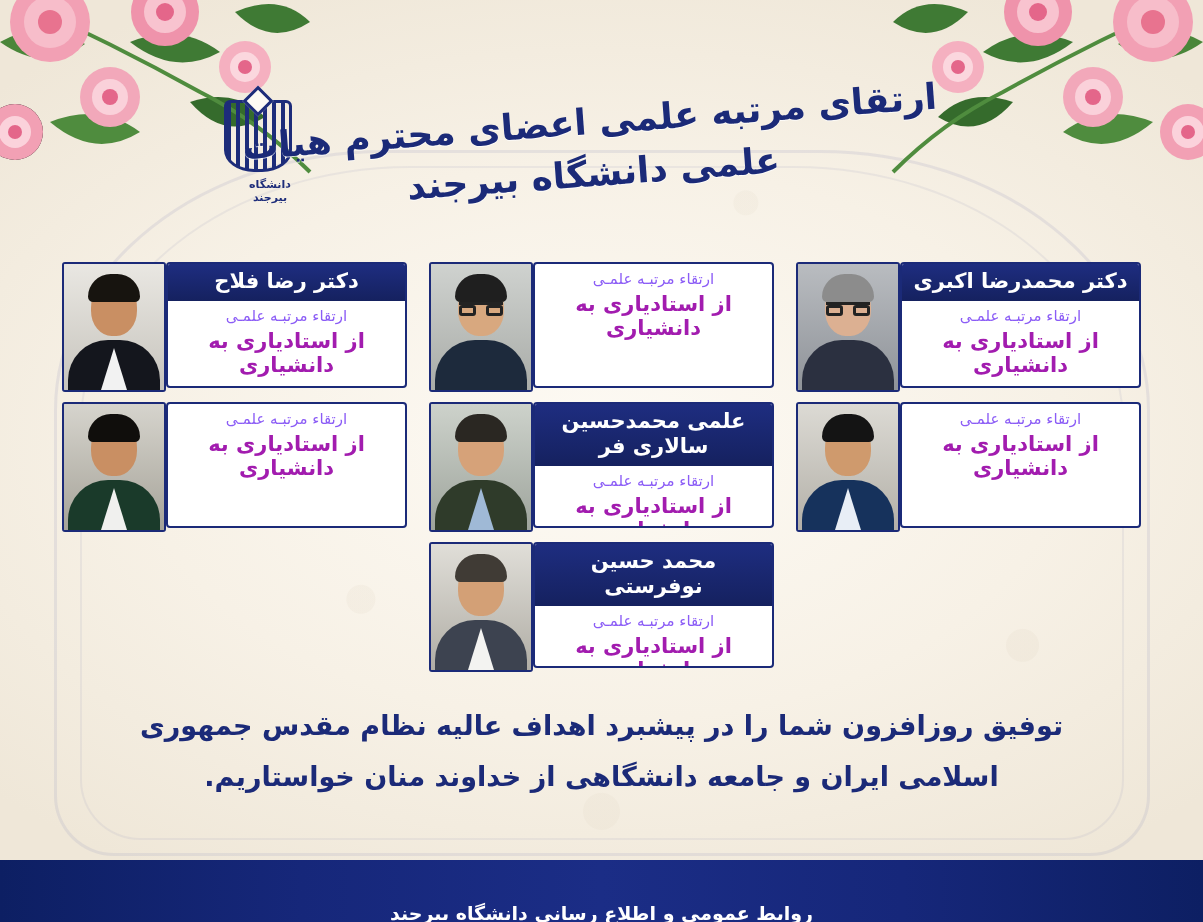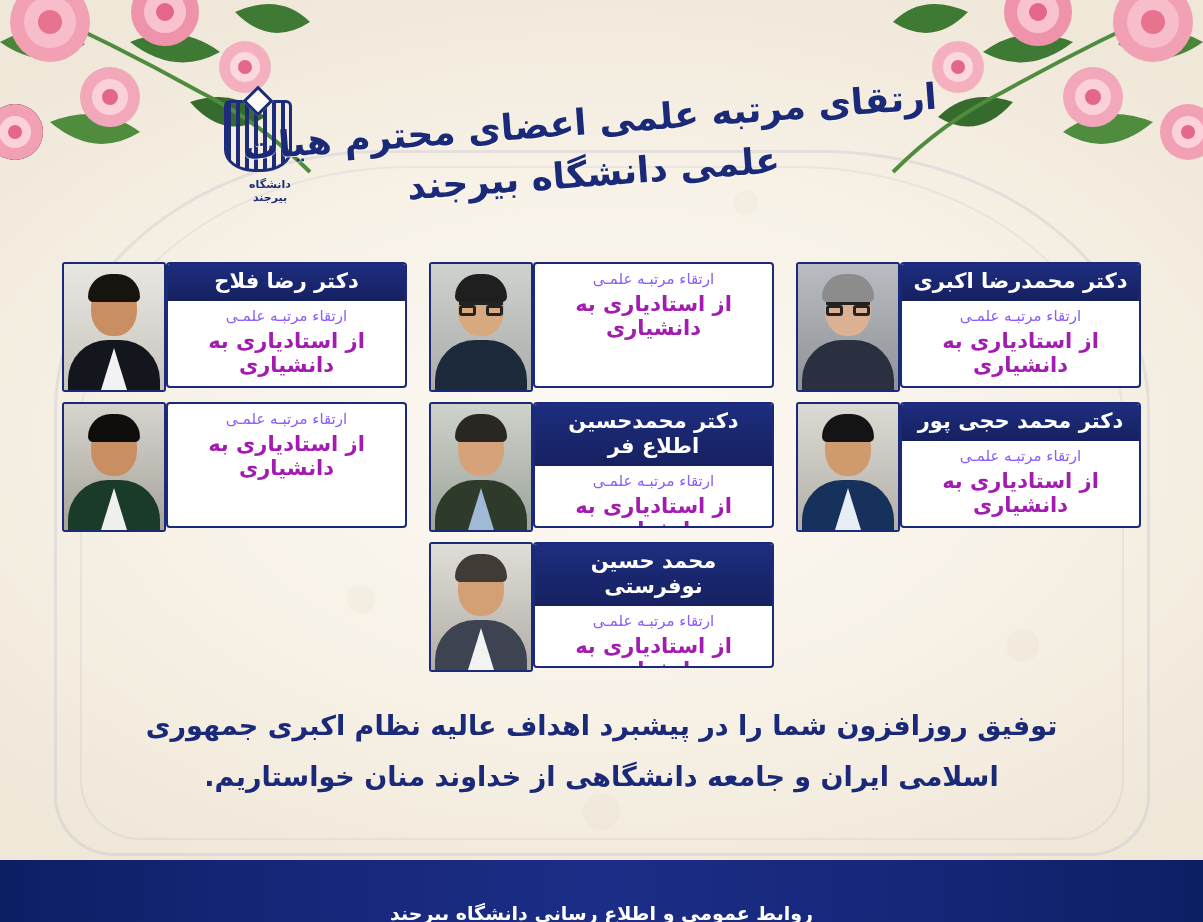--- a/index.html
+++ b/index.html
@@ -421,36 +421,35 @@
           <div class="shirt"></div>
           <div class="head" style="background:#c98f63"></div>
           <div class="hair" style="background:#17140f"></div>
         </div>
       </div>
     </div>
 
     <div class="row">
       <div class="card">
         <div class="info">
-          <div class="name">دکتر محمد حجی پور</div>
           <div class="sub">ارتقاء مرتبـه علمـی</div>
           <div class="promo">از استادیاری به دانشیاری</div>
         </div>
         <div class="photo">
           <div class="bg" style="background:linear-gradient(180deg,#dcdad4,#b3b0a8)"></div>
           <div class="body" style="background:#16325c"></div>
           <div class="shirt" style="background:#e8eef6"></div>
           <div class="head" style="background:#cf9a6d"></div>
           <div class="hair" style="background:#141414"></div>
         </div>
       </div>
 
       <div class="card">
         <div class="info">
-          <div class="name">دکتر محمدحسین اطلاع فر</div>
+          <div class="name">علمی محمدحسین سالاری فر</div>
           <div class="sub">ارتقاء مرتبـه علمـی</div>
           <div class="promo">از استادیاری به دانشیاری</div>
         </div>
         <div class="photo">
           <div class="bg" style="background:linear-gradient(180deg,#cdd2cb,#9ea49c)"></div>
           <div class="body" style="background:#2f3b2a"></div>
           <div class="shirt" style="background:#9fb9d6"></div>
           <div class="head" style="background:#d6a279"></div>
           <div class="hair" style="background:#2a2722"></div>
         </div>
@@ -483,18 +482,18 @@
           <div class="body" style="background:#3d4350"></div>
           <div class="shirt" style="background:#f3f3f1"></div>
           <div class="head" style="background:#d3a076"></div>
           <div class="hair" style="background:#403b35"></div>
         </div>
       </div>
     </div>
 
   </div>
 
-  <div class="message">توفیق روزافزون شما را در پیشبرد اهداف عالیه نظام اکبری جمهوری اسلامی ایران و جامعه دانشگاهی از خداوند منان خواستاریم.</div>
+  <div class="message">توفیق روزافزون شما را در پیشبرد اهداف عالیه نظام مقدس جمهوری اسلامی ایران و جامعه دانشگاهی از خداوند منان خواستاریم.</div>
 
   <div class="footer-bar">
     <div class="txt">روابط عمومی و اطلاع رسانی دانشگاه بیرجند</div>
   </div>
 </div>
 
 </body></html>

